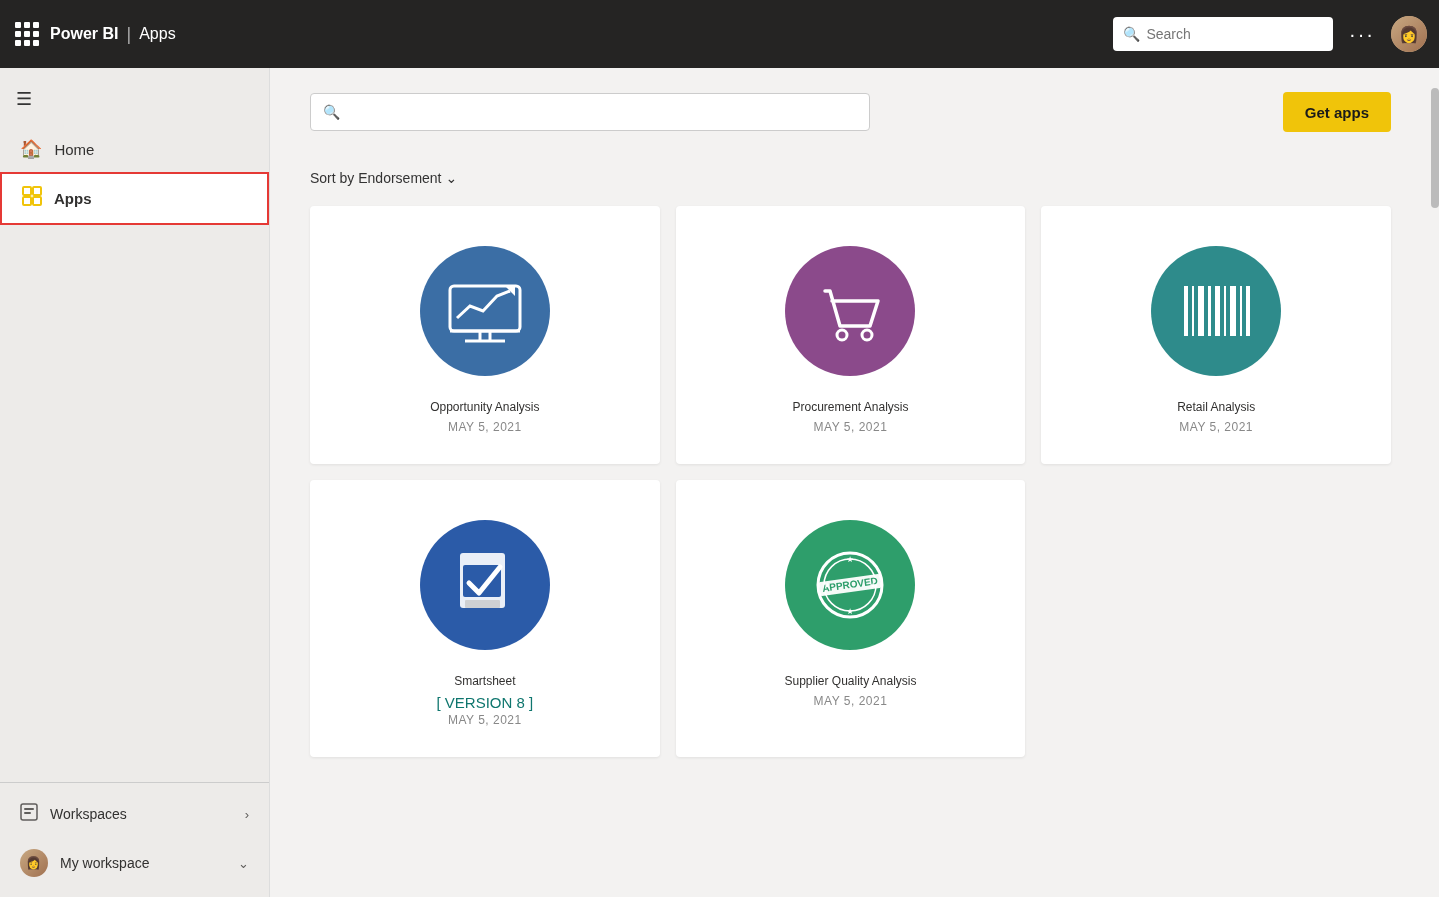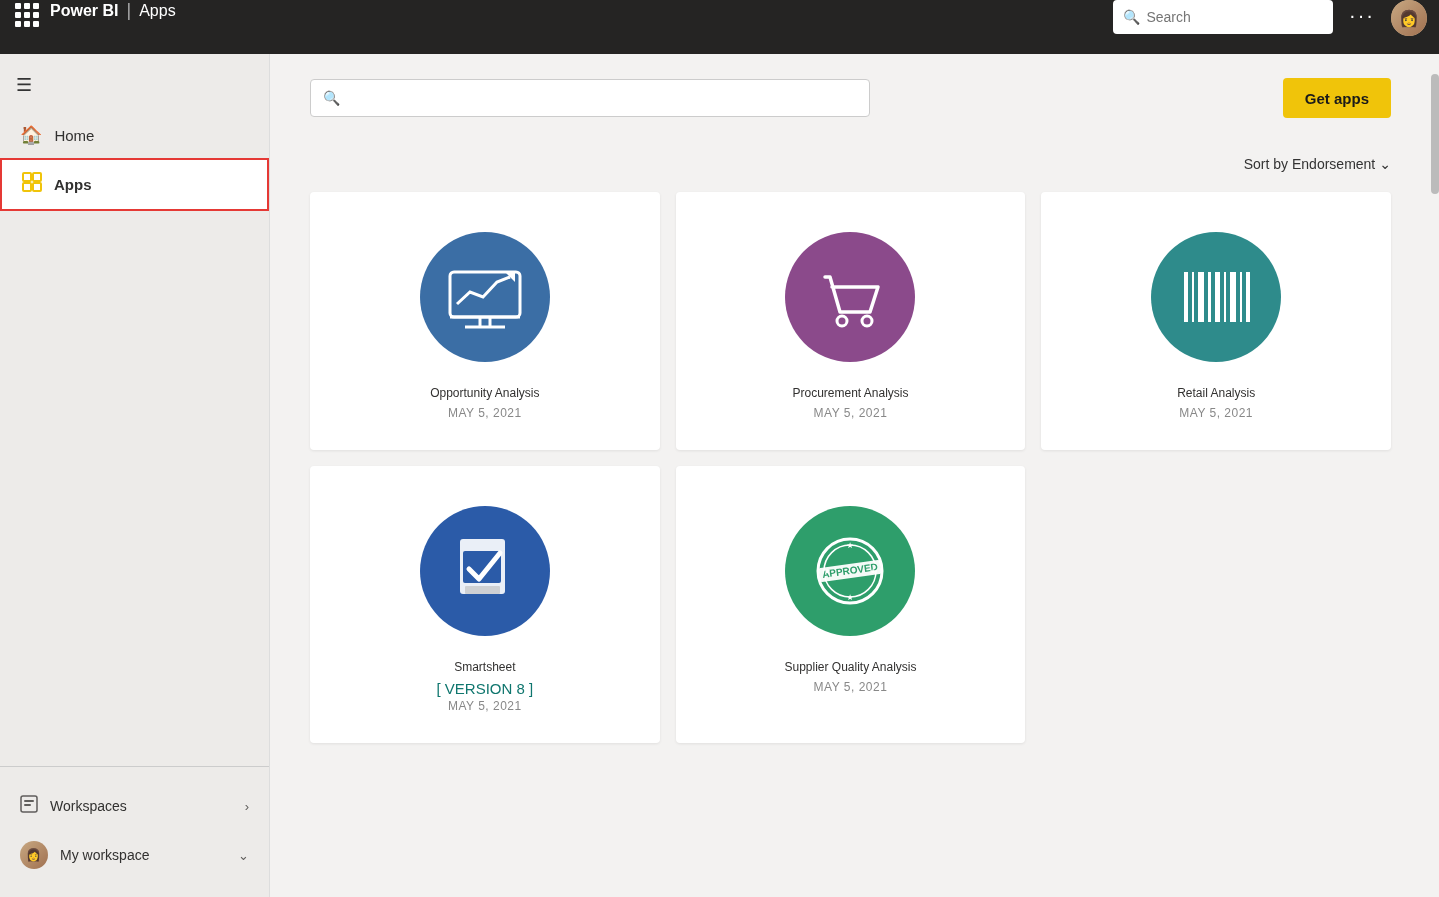--- a/index.html
+++ b/index.html
@@ -1,23 +1,23 @@
 <!DOCTYPE html>
 <html><head>
   <meta charset="utf-8">
   <style>
     * { box-sizing: border-box; margin: 0; padding: 0; }
     body { font-family: 'Segoe UI', Arial, sans-serif; background: #f3f2f1; height: 897px; width: 1439px; overflow: hidden; display: flex; flex-direction: column; }
 
     
     .topbar {
       background: #252423;
-      height: 54px;
-      display: flex;
-      align-items: flex-start;
+      height: 68px;
+      display: flex;
+      align-items: center;
       padding: 0 12px;
       flex-shrink: 0;
       gap: 8px;
     }
     .topbar-waffle {
       width: 30px; height: 30px;
       display: flex; align-items: center; justify-content: center;
       cursor: pointer;
     }
     .waffle-grid {
@@ -102,21 +102,21 @@
     .sidebar-item.active {
       background: #fff;
       border: 2px solid #e53935;
       font-weight: 600;
     }
     .sidebar-item.active .sidebar-icon { color: #f0c40a; }
     .sidebar-icon { font-size: 18px; color: #605e5c; }
     .sidebar-spacer { flex: 1; }
     .sidebar-bottom {
       border-top: 1px solid #ccc;
-      padding: 16px 0;
+      padding: 8px 0;
     }
     .sidebar-bottom-item {
       display: flex;
       align-items: center;
       gap: 12px;
       padding: 12px 20px;
       cursor: pointer;
       font-size: 14px;
       color: #323130;
     }
@@ -170,21 +170,21 @@
       padding: 8px 22px;
       font-size: 15px;
       font-weight: 600;
       cursor: pointer;
       margin-left: auto;
       height: 40px;
       text-align: center;
     }
     .sort-row {
       display: flex;
-      justify-content: flex-end;
+      justify-content: flex-start;
       align-items: center;
       margin-bottom: 20px;
       gap: 4px;
       margin-top: 38px;
     }
     .sort-label {
       font-size: 14px;
       color: #333;
       cursor: pointer;
     }

